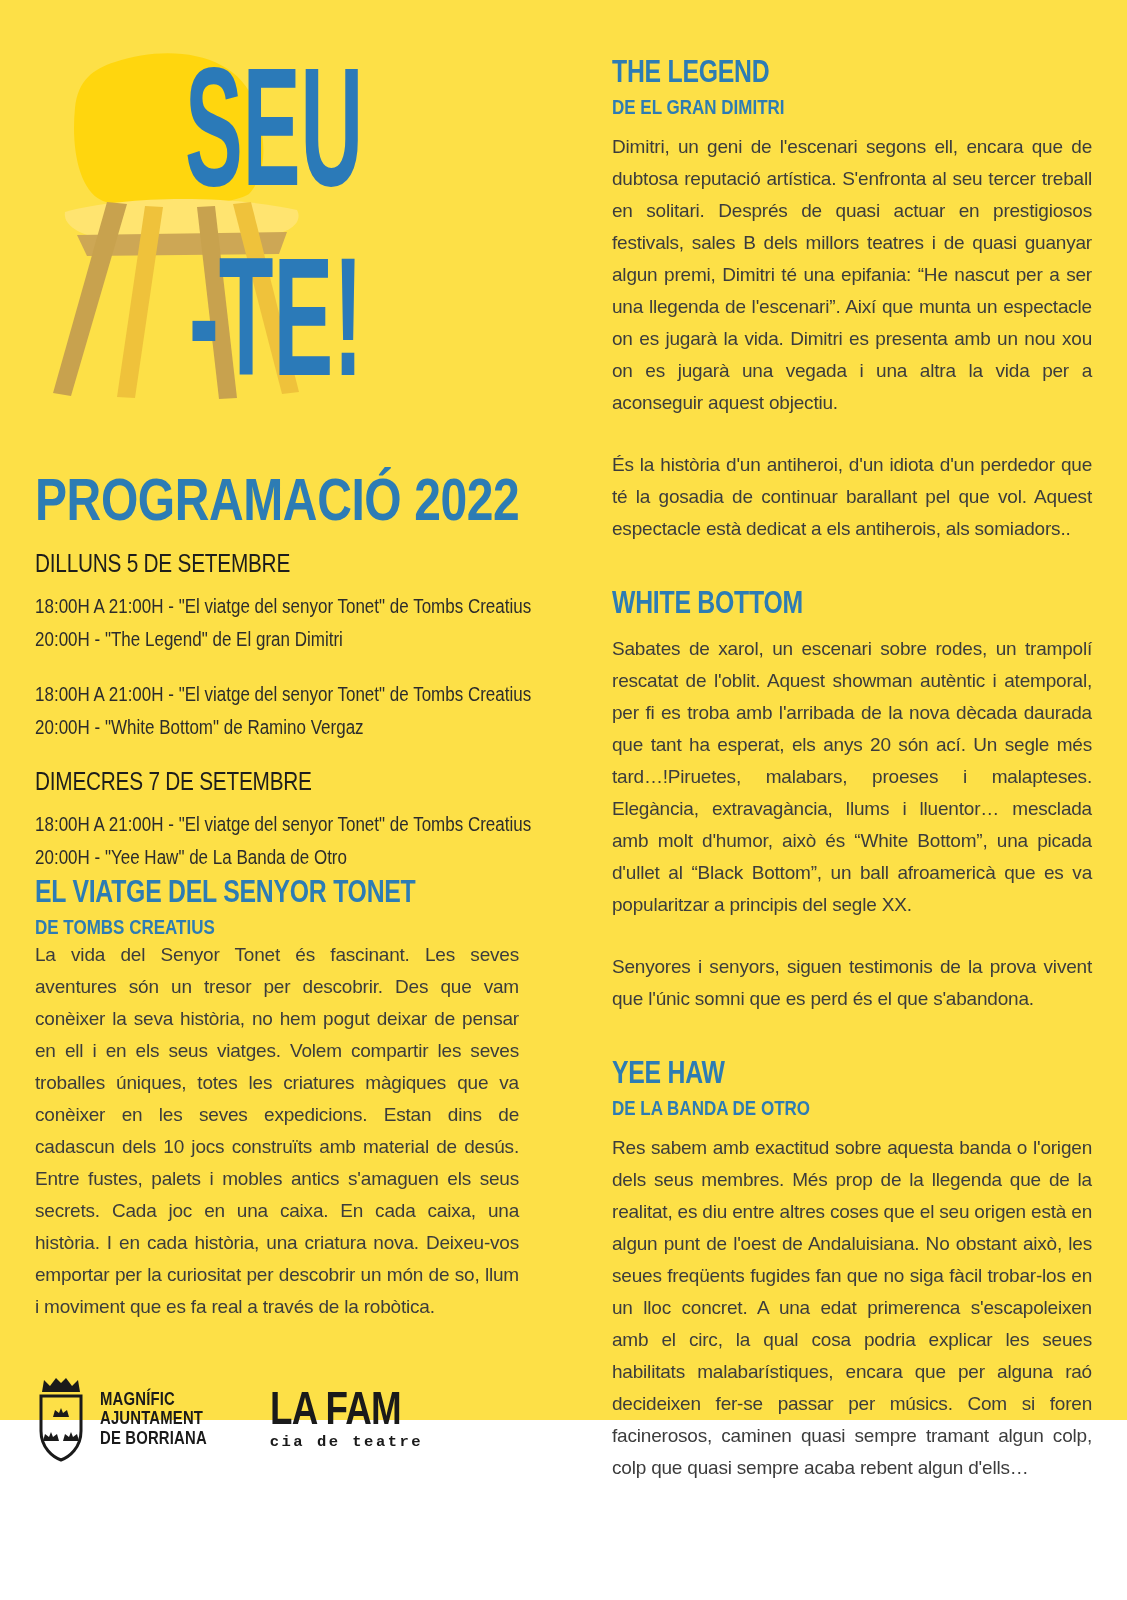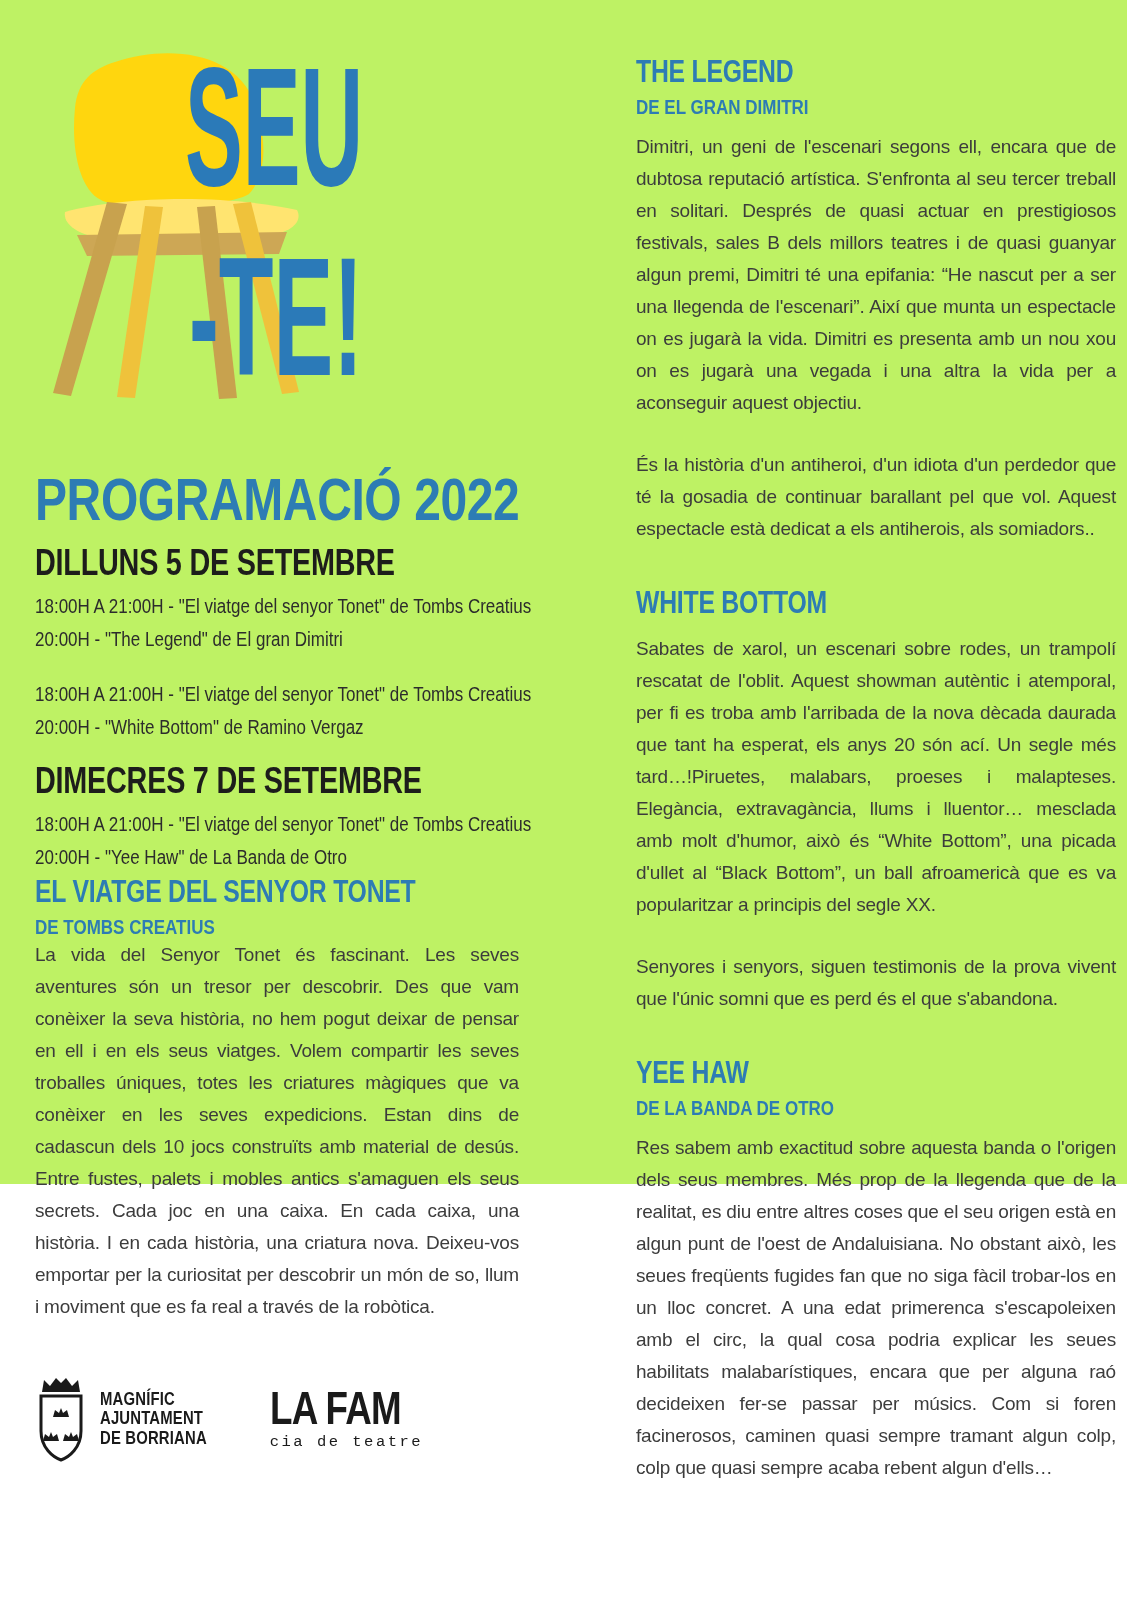--- a/index.html
+++ b/index.html
@@ -2,40 +2,40 @@
 <html><head>
 <meta charset="utf-8">
 <style>
   * { margin:0; padding:0; box-sizing:border-box; }
   html,body { background:#ffffff; }
   body {
     width:1127px; height:1600px; overflow:hidden; position:relative;
     font-family:"Liberation Sans", sans-serif;
     -webkit-font-smoothing:antialiased;
   }
-  .page { position:relative; width:1127px; height:1184px; background:#bef264; }
+  .page { position:relative; width:1127px; height:1420px; background:#fde047; }
 
   .col-left  { position:absolute; left:35px;  top:0;    width:484px; }
-  .col-right { position:absolute; left:636px; top:54px; width:480px; }
+  .col-right { position:absolute; left:612px; top:54px; width:480px; }
 
   
   .cx8  { display:inline-block; transform:scaleX(.80); transform-origin:0 60%; white-space:nowrap; }
   .cx85 { display:inline-block; transform:scaleX(.85); transform-origin:0 60%; white-space:nowrap; }
 
   .logo { position:relative; height:406px; }
   .logo svg { display:block; margin:46px 0 0 6px; }
   .logo text { font-family:"Liberation Sans", sans-serif; }
 
   h1.prog-title {
     margin-top:22px; font-size:60px; line-height:52px; font-weight:bold;
     color:#2D7CB4; letter-spacing:-.5px;
   }
 
   .day { margin-top:22px; }
-  .day h2 { font-size:36px; line-height:30px; font-weight:bold; color:#1d1d1b; margin-bottom:12px; letter-spacing:-.3px; }
+  .day h2 { font-size:26px; line-height:30px; font-weight:normal; color:#1d1d1b; margin-bottom:12px; letter-spacing:-.3px; }
   .event { font-size:20px; line-height:33px; color:#2c2c2c; white-space:nowrap; overflow:visible; }
 
   .show { }
   .show h2, .rshow h2 { font-size:31px; line-height:36px; font-weight:bold; color:#2D7CB4; letter-spacing:-.3px; }
   .show h3, .rshow h3 { margin-top:5px; font-size:20px; line-height:24px; font-weight:bold; color:#2D7CB4; }
 
   .body {
     font-size:19px; line-height:32px; color:#3c3c3c;
     text-align:justify; letter-spacing:-.2px;
   }
@@ -44,21 +44,21 @@
   .gap12 { margin-top:12px; }
 
   .rshow { margin-top:0; }
   .rshow + .rshow { margin-top:40px; }
 
   .footer { margin-top:52px; display:flex; align-items:center; }
   .council-text { margin-left:13px; }
   .council-line { font-size:17.5px; line-height:19.5px; font-weight:bold; color:#1a1a1a; letter-spacing:.2px; }
   .lafam { margin-left:44px; }
   .lafam-title { font-size:46px; line-height:40px; font-weight:bold; color:#1a1a1a; letter-spacing:-1px; }
-  .lafam-sub { margin-top:5px; font-family:"Liberation Mono", monospace; font-size:15.5px; letter-spacing:2.5px; color:#1a1a1a; }
+  .lafam-sub { margin-top:5px; font-family:"Liberation Mono", monospace; font-size:15.5px; letter-spacing:2.5px; color:#1a1a1a;font-weight:bold; }
 </style>
 </head>
 <body>
 
 <div class="page">
 
   <div class="col-left">
 
     <div class="logo">
       <svg width="330" height="360" viewBox="0 0 330 360" aria-hidden="true">

